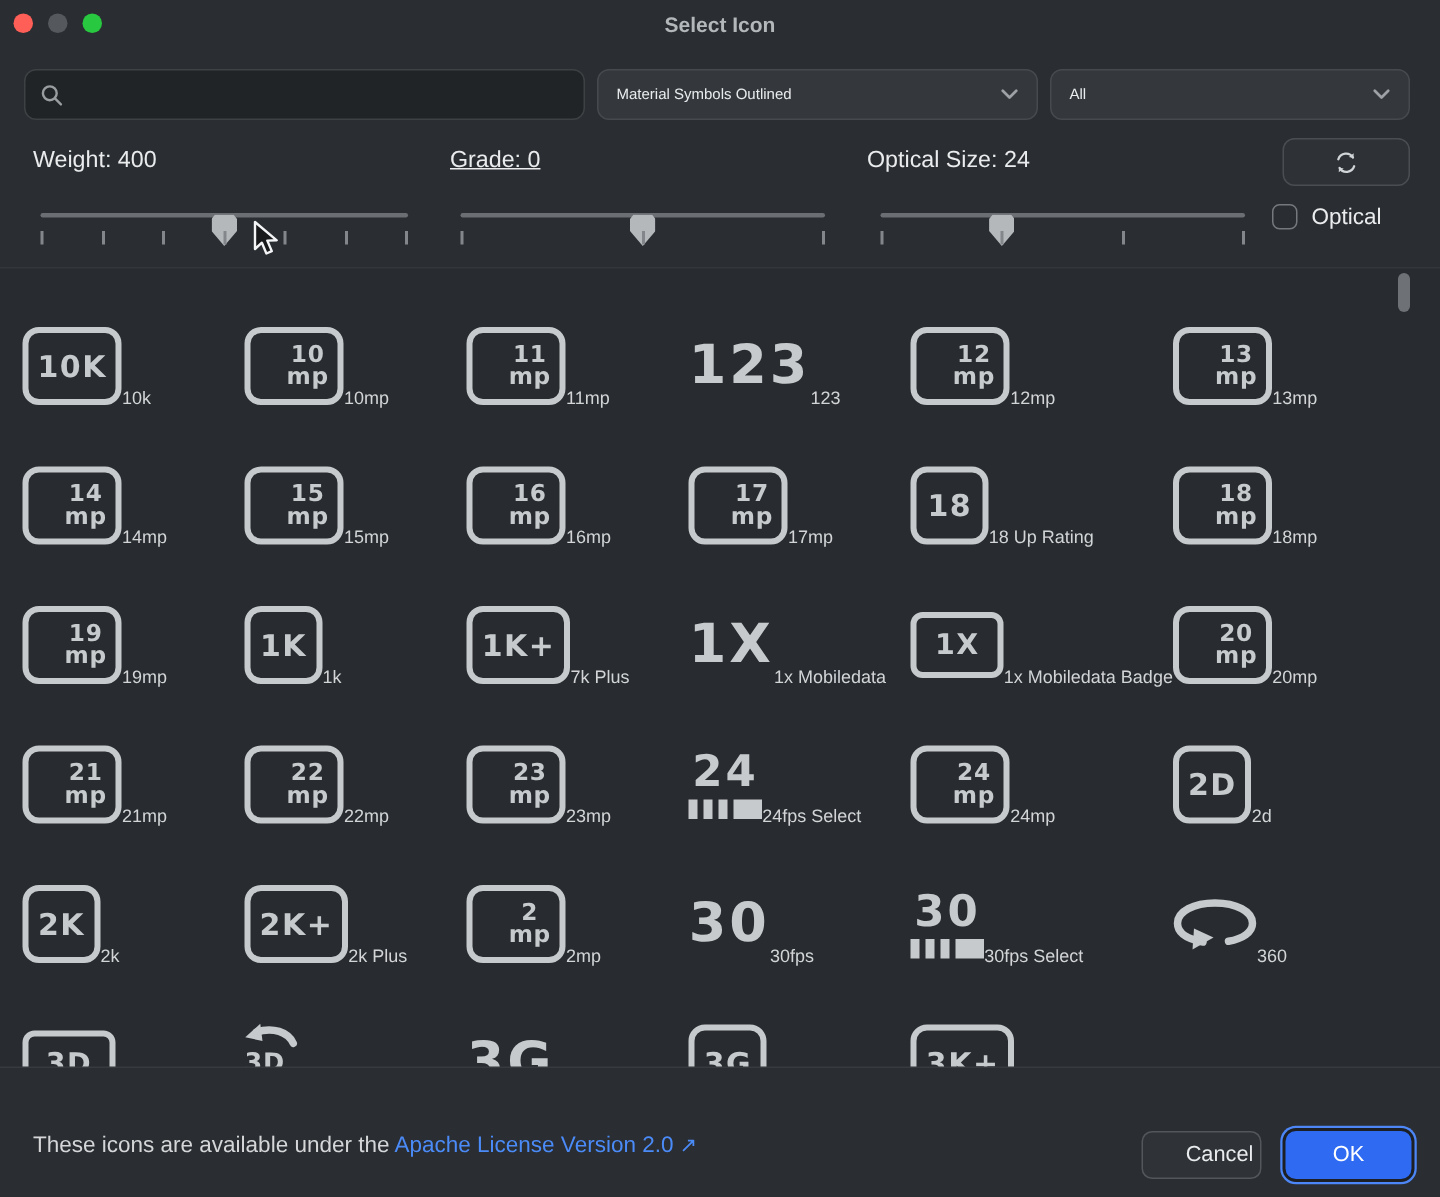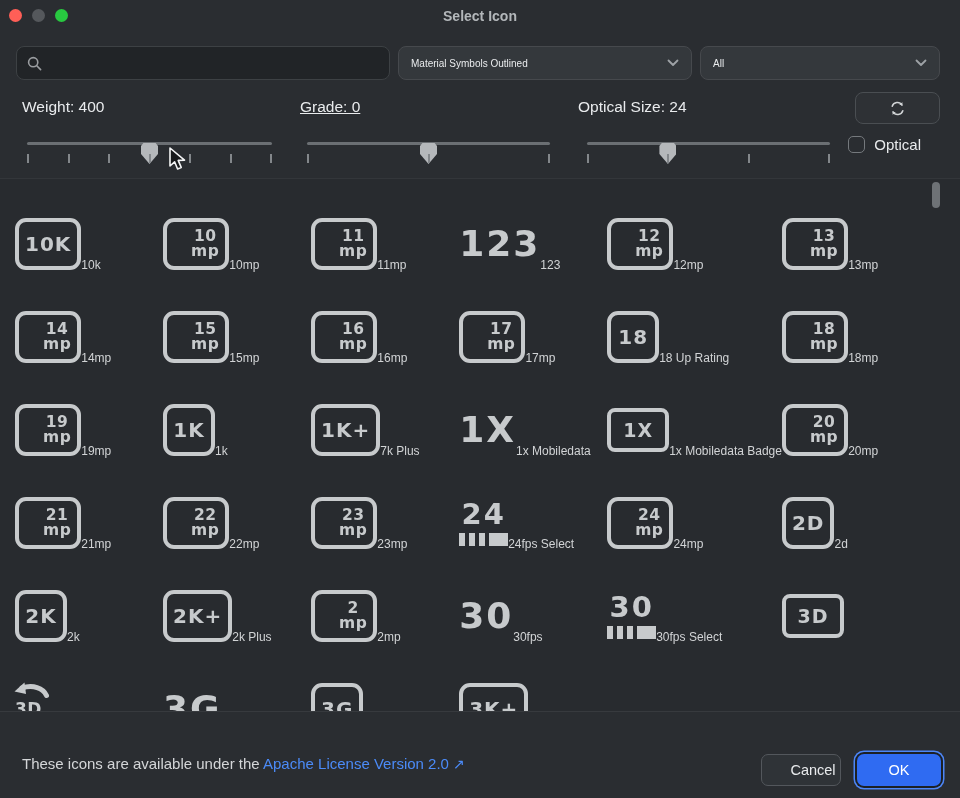--- a/index.html
+++ b/index.html
@@ -462,20 +462,29 @@
           </div>
           <div class="bars">
             <i></i>
             <i></i>
             <i></i>
             <i></i>
           </div>
         </div>
     <div class="cell-label">30fps Select</div>
   </div>
+      <div class="cell kind-r360">
+    <div class="icon-wrap">
+          <svg width="56" height="40" viewBox="0 0 56 40">
+    <path class="glyph-svg" d="M20 32 C9 30 3 26 3 19.5 C3 11.5 14 6 28 6 C42 6 53 11.5 53 19.5 C53 25.5 46.5 29.8 37 31.5"></path>
+    <path class="glyph-fill" d="M14 23 L27 29 L13 37 Z"></path>
+  </svg>
+        </div>
+    <div class="cell-label">360</div>
+  </div>
       <div class="cell kind-wbox">
     <div class="icon-wrap">
           <div class="lines">
             <div>3D</div>
           </div>
         </div>
     <div class="cell-label"></div>
   </div>
       <div class="cell kind-rot3d">
     <div class="icon-wrap">

